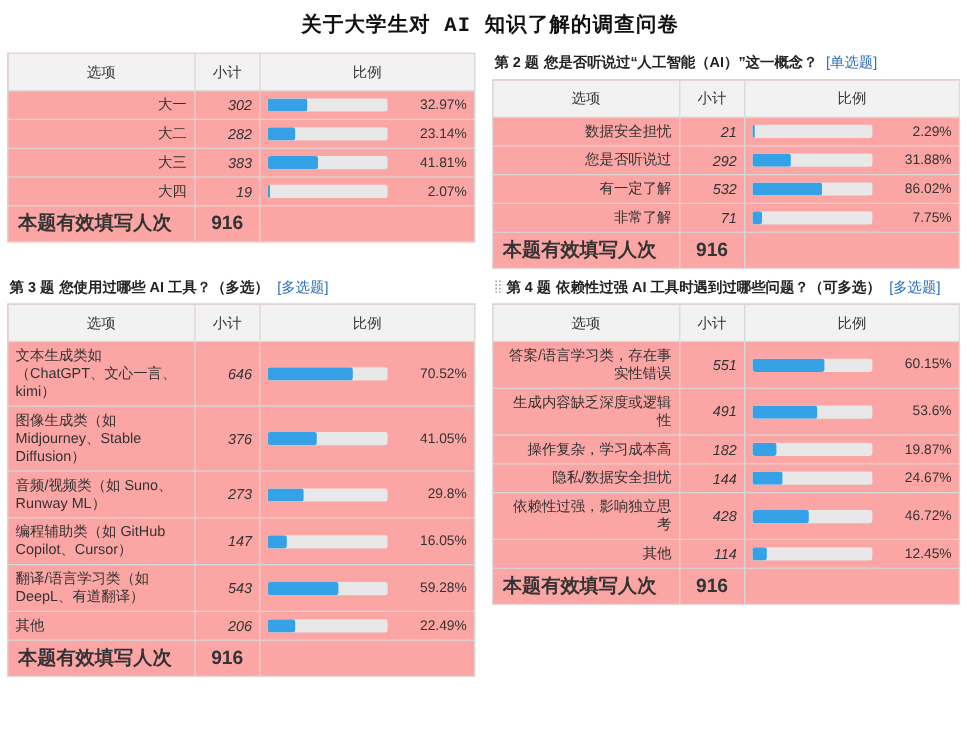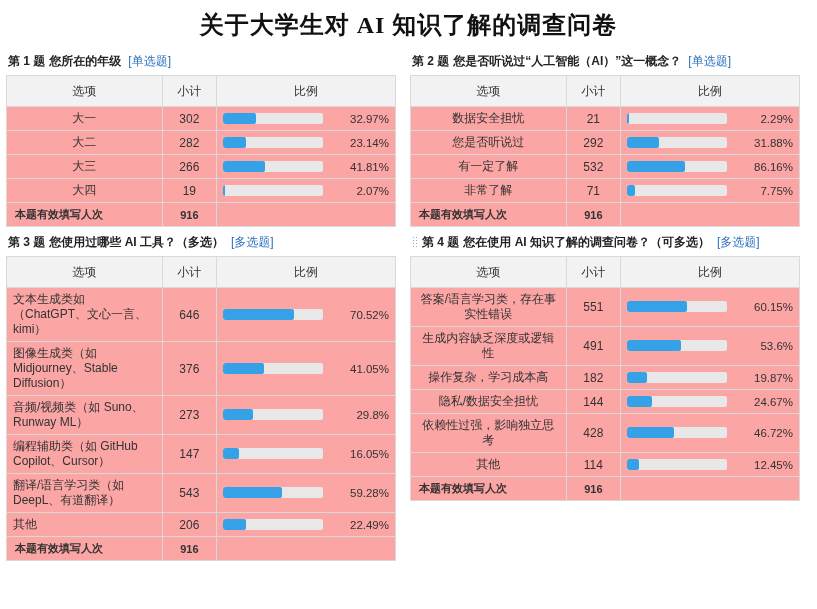--- a/index.html
+++ b/index.html
@@ -7,22 +7,22 @@
     width:817px;height:609px;
     background:#ffffff;
     font-family:"Liberation Sans","DejaVu Sans",sans-serif;
     font-size:12px;
     color:#333;
     overflow:hidden;
   }
   .page{position:relative;width:817px;height:609px;box-sizing:border-box;padding:0 6px;}
   .title{
     text-align:center;
-    font-family:Liberation Serif, serif;
-    font-size:24px;
+    font-family:Liberation Mono, monospace;
+    font-size:17px;
     font-weight:bold;
     color:#111;
     letter-spacing:1px;
     padding:9px 0 12px 0;
   }
   .grid{
     display:flex;
     flex-wrap:wrap;
     gap:0 14px;
   }
@@ -61,26 +61,27 @@
   table.qt thead th{
     background:#f2f2f2;
     text-align:center;
     font-weight:normal;
     color:#333;
     height:22px;
   }
   col.c-opt{width:40%;}
   col.c-cnt{width:14%;}
   col.c-bar{width:46%;}
-  td.opt{text-align:center;}
+  td.opt{text-align:right;}
   td.opt.left{text-align:left;}
-  td.cnt{text-align:center;}
+  td.cnt{text-align:right;font-style:italic;}
   td.bar{padding:4px 8px 4px 6px;}
   .barwrap{
     display:flex;
+    align-items:center;
     gap:20px;
   }
   .track{
     position:relative;
     flex:1 1 auto;
     height:11px;
     background:#e8e8e8;
     border-radius:2px;
     overflow:hidden;
   }
@@ -90,35 +91,34 @@
     border-radius:2px;
   }
   .pct{
     flex:0 0 auto;
     width:46px;
     text-align:right;
     font-size:11.5px;
     color:#333;
   }
   tr.total td{
-    font-size:11px;
+    font-size:16px;
   }
   tr.total td.lbl{text-align:left;font-weight:bold;padding-left:8px;}
   tr.total td.val{text-align:center;font-weight:bold;}
   tr.total td.blank{border-left:1px solid #d9d9d9;}
   .opt-wrap{line-height:1.25;}
 </style>
 </head>
 <body>
 
 <div class="page">
   <div class="title">关于大学生对 AI 知识了解的调查问卷</div>
   <div class="grid" id="grid">
       <div class="qblock">
-        <div class="qhead"><span class="qnum">第 1 题</span><span class="qtext">您所在的年级</span><span class="qtype">[单选题]</span></div>
         <table class="qt">
           <colgroup>
             <col class="c-opt">
             <col class="c-cnt">
             <col class="c-bar">
           </colgroup>
           <thead>
             <tr>
               <th>选项</th>
               <th>小计</th>
@@ -151,21 +151,21 @@
                     <div class="fill" style="width: 23.14%; background: rgb(53, 162, 232);"></div>
                   </div>
                   <span class="pct">23.14%</span>
                 </div>
               </td>
             </tr>
             <tr>
               <td class="opt">
                 <div class="opt-wrap">大三</div>
               </td>
-              <td class="cnt">266</td>
+              <td class="cnt">383</td>
               <td class="bar">
                 <div class="barwrap">
                   <div class="track" style="background: rgb(232, 232, 232);">
                     <div class="fill" style="width: 41.81%; background: rgb(53, 162, 232);"></div>
                   </div>
                   <span class="pct">41.81%</span>
                 </div>
               </td>
             </tr>
             <tr>
@@ -237,21 +237,21 @@
             <tr>
               <td class="opt">
                 <div class="opt-wrap">有一定了解</div>
               </td>
               <td class="cnt">532</td>
               <td class="bar">
                 <div class="barwrap">
                   <div class="track" style="background: rgb(232, 232, 232);">
                     <div class="fill" style="width: 58.08%; background: rgb(53, 162, 232);"></div>
                   </div>
-                  <span class="pct">86.16%</span>
+                  <span class="pct">86.02%</span>
                 </div>
               </td>
             </tr>
             <tr>
               <td class="opt">
                 <div class="opt-wrap">非常了解</div>
               </td>
               <td class="cnt">71</td>
               <td class="bar">
                 <div class="barwrap">
@@ -372,21 +372,21 @@
             </tr>
             <tr class="total">
               <td class="lbl">本题有效填写人次</td>
               <td class="val">916</td>
               <td class="blank">&nbsp;</td>
             </tr>
           </tbody>
         </table>
       </div>
       <div class="qblock">
-        <div class="qhead"><span class="dragdot"></span><span class="qnum">第 4 题</span><span class="qtext">您在使用 AI 知识了解的调查问卷？（可多选）</span><span class="qtype">[多选题]</span></div>
+        <div class="qhead"><span class="dragdot"></span><span class="qnum">第 4 题</span><span class="qtext">依赖性过强 AI 工具时遇到过哪些问题？（可多选）</span><span class="qtype">[多选题]</span></div>
         <table class="qt">
           <colgroup>
             <col class="c-opt">
             <col class="c-cnt">
             <col class="c-bar">
           </colgroup>
           <thead>
             <tr>
               <th>选项</th>
               <th>小计</th>

